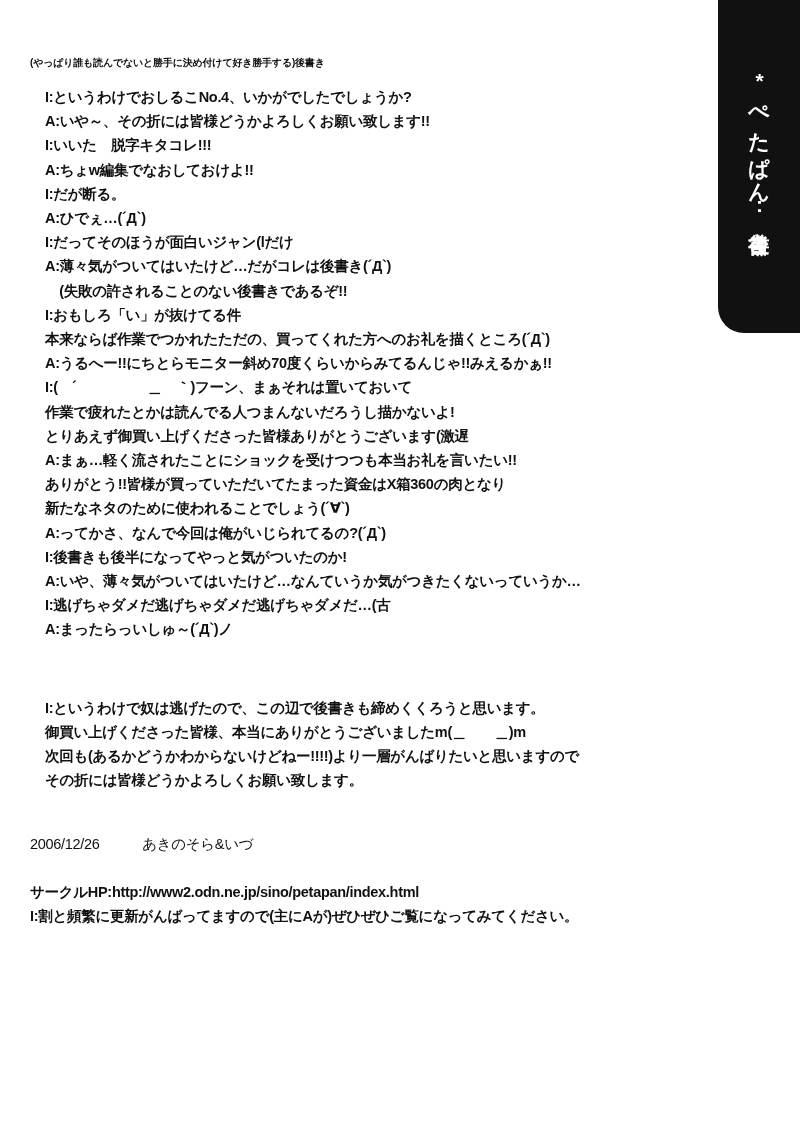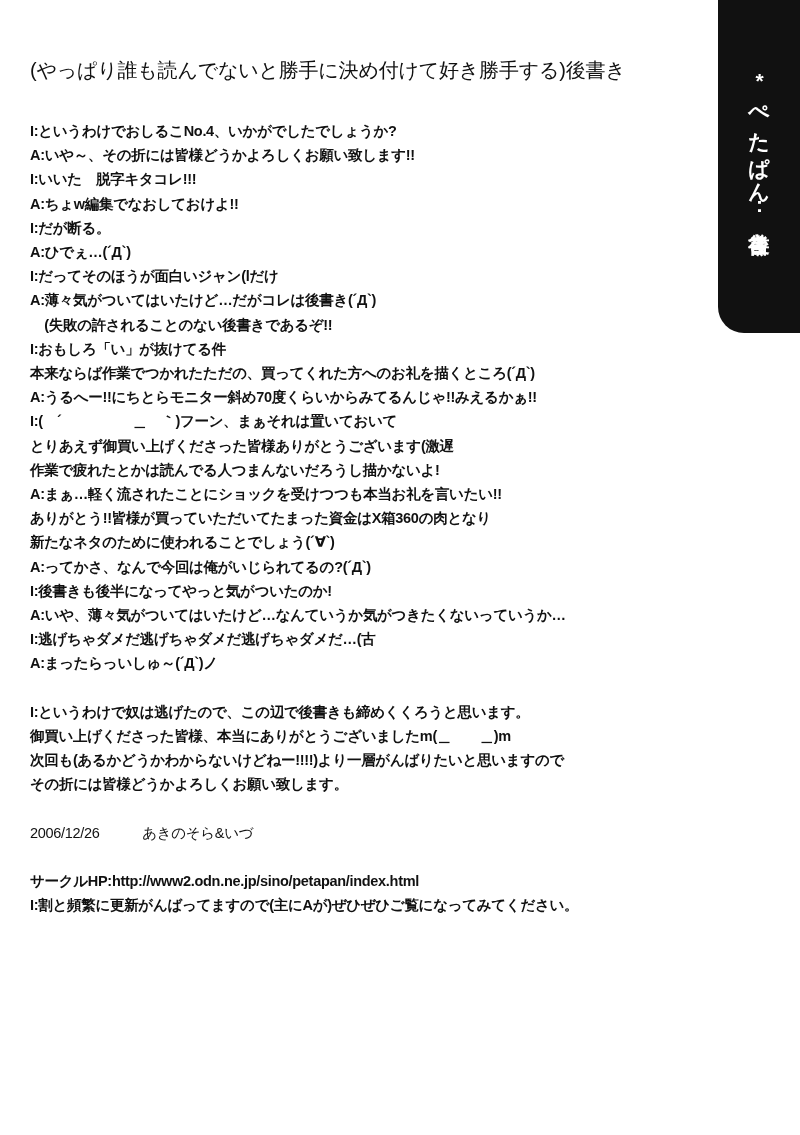--- a/index.html
+++ b/index.html
@@ -51,40 +51,40 @@
 
   .content {
     position: absolute;
     left: 30px;
     top: 55px;
     width: 640px;
     color: #111111;
   }
 
   .heading {
-    font-size: 20px;
-    font-weight: normal;
+    font-size: 10px;
+    font-weight: bold;
     line-height: 1.5;
-    margin-bottom: 34px;
+    margin-bottom: 14px;
     letter-spacing: -0.2px;
   }
 
   .line {
     font-size: 14.5px;
     font-weight: bold;
     line-height: 24.2px;
     white-space: pre;
     letter-spacing: -0.3px;
   }
   .line.blank {
     height: 24.2px;
   }
 
   .block {
-    margin: 0;
+    margin: 15px;
   }
 
   .sig {
     font-size: 14.5px;
     font-weight: normal;
     line-height: 24.2px;
     white-space: pre;
     letter-spacing: -0.3px;
   }
 </style>
@@ -108,22 +108,22 @@
       <div class="line">A:ちょw編集でなおしておけよ!!</div>
       <div class="line">I:だが断る。</div>
       <div class="line">A:ひでぇ…(´Д`)</div>
       <div class="line">I:だってそのほうが面白いジャン(lだけ</div>
       <div class="line">A:薄々気がついてはいたけど…だがコレは後書き(´Д`)</div>
       <div class="line">　(失敗の許されることのない後書きであるぞ!!</div>
       <div class="line">I:おもしろ「い」が抜けてる件</div>
       <div class="line">本来ならば作業でつかれたただの、買ってくれた方へのお礼を描くところ(´Д`)</div>
       <div class="line">A:うるへー!!にちとらモニター斜め70度くらいからみてるんじゃ!!みえるかぁ!!</div>
       <div class="line">I:(　´　　　　　＿ゝ｀)フーン、まぁそれは置いておいて</div>
+      <div class="line">作業で疲れたとかは読んでる人つまんないだろうし描かないよ!</div>
       <div class="line">とりあえず御買い上げくださった皆様ありがとうございます(激遅</div>
-      <div class="line">作業で疲れたとかは読んでる人つまんないだろうし描かないよ!</div>
       <div class="line">A:まぁ…軽く流されたことにショックを受けつつも本当お礼を言いたい!!</div>
       <div class="line">ありがとう!!皆様が買っていただいてたまった資金はX箱360の肉となり</div>
       <div class="line">新たなネタのために使われることでしょう(´∀`)</div>
       <div class="line">A:ってかさ、なんで今回は俺がいじられてるの?(´Д`)</div>
       <div class="line">I:後書きも後半になってやっと気がついたのか!</div>
       <div class="line">A:いや、薄々気がついてはいたけど…なんていうか気がつきたくないっていうか…</div>
       <div class="line">I:逃げちゃダメだ逃げちゃダメだ逃げちゃダメだ…(古</div>
       <div class="line">A:まったらっいしゅ～(´Д`)ノ</div>
     </div>
 

